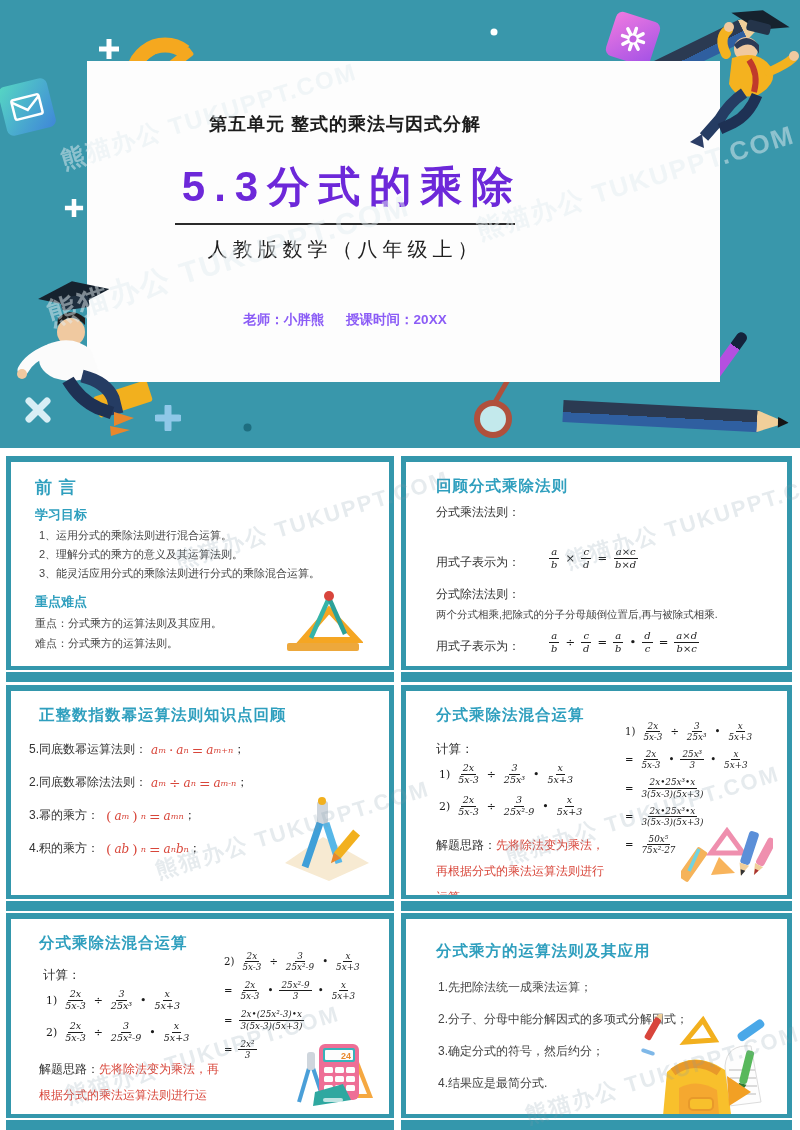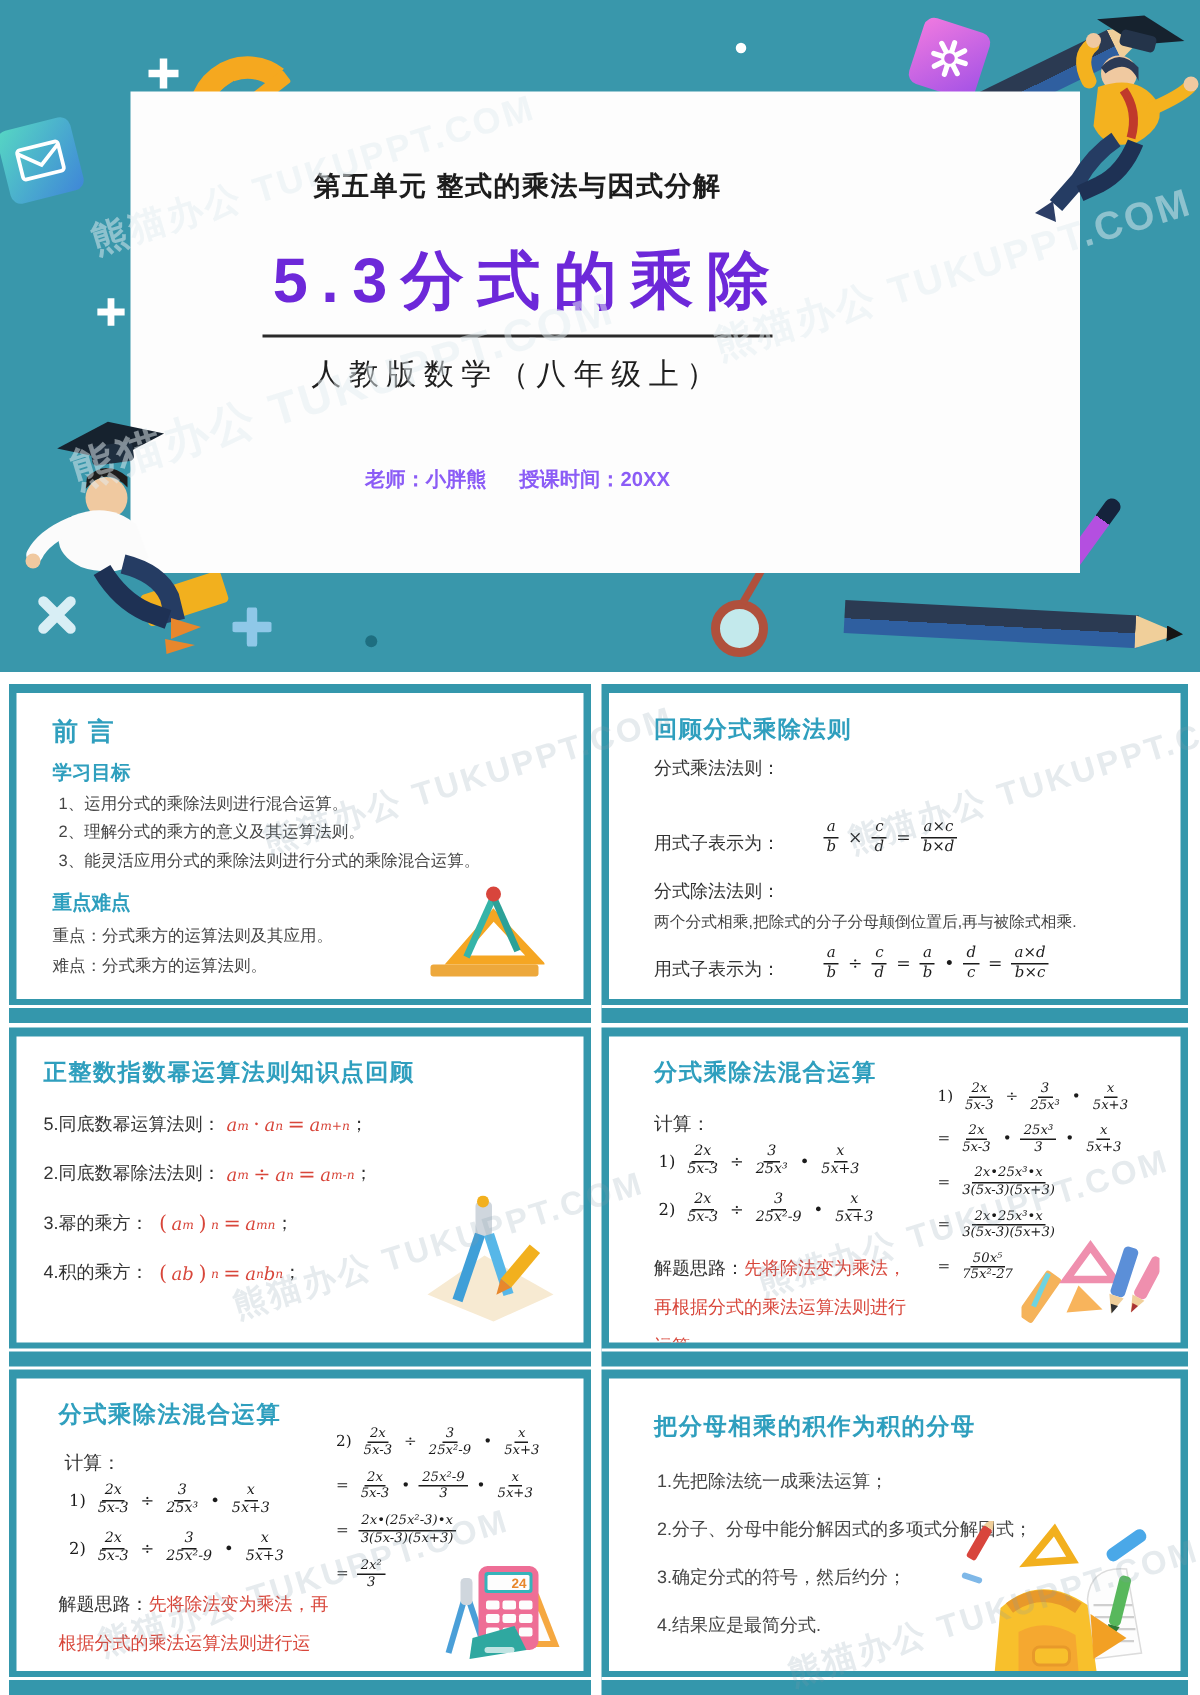--- a/index.html
+++ b/index.html
@@ -239,21 +239,21 @@
             <span class="num">a×d</span>
             <span class="den">b×c</span>
           </span>
         </div>
     </div>
     <div class="swline"></div>
   </div>
 
   <div class="slide" style="left:6px;top:685px;width:388px;height:226px;">
     <div class="sbody">
-      <div class="stitle" style="left:18px;top:14px;">正整数指数幂运算法则知识点回顾</div>
+      <div class="stitle" style="left:28px;top:14px;">正整数指数幂运算法则知识点回顾</div>
       <div class="slabel" style="left:18px;top:50px;display:flex;align-items:center;">
         <span>5.同底数幂运算法则：</span>
         <span class="fx red" style="font-size:12px;margin-left:4px;">
             <i>a</i>
             <sup>m</sup>
             <span class="fop">·</span>
             <i>a</i>
             <sup>n</sup>
             <span class="fop">=</span>
             <i>a</i>
@@ -553,21 +553,21 @@
         </g>
         <polygon points="22,52 50,44 58,60 20,66" fill="#2fa8a0"></polygon>
         <rect x="30" y="58" width="20" height="4" rx="2" fill="#fdfdfd" opacity=".7"></rect>
       </svg>
     </div>
     <div class="swline"></div>
   </div>
 
   <div class="slide" style="left:401px;top:913px;width:391px;height:217px;">
     <div class="sbody">
-      <div class="stitle" style="left:30px;top:22px;">把分母相乘的积作为积的分母</div>
+      <div class="stitle" style="left:30px;top:22px;">分式乘方的运算法则及其应用</div>
       <div class="stext" style="left:32px;top:60px;font-size:12px;">1.先把除法统一成乘法运算；</div>
       <div class="stext" style="left:32px;top:92px;font-size:12px;">2.分子、分母中能分解因式的多项式分解因式；</div>
       <div class="stext" style="left:32px;top:124px;font-size:12px;">3.确定分式的符号，然后约分；</div>
       <div class="stext" style="left:32px;top:156px;font-size:12px;">4.结果应是最简分式.</div>
       <svg class="icon" style="right:4px;bottom:-4px;" width="150" height="104" viewBox="0 0 150 104">
         <g transform="rotate(30 22 16)">
             <rect x="16" y="4" width="7" height="24" rx="2" fill="#d8453c"></rect>
             <polygon points="16,4 23,4 19.5,-4" fill="#f0cf9a"></polygon>
           </g>
         <rect x="8" y="36" width="14" height="4" rx="2" fill="#7fb8e8" transform="rotate(18 15 38)"></rect>

